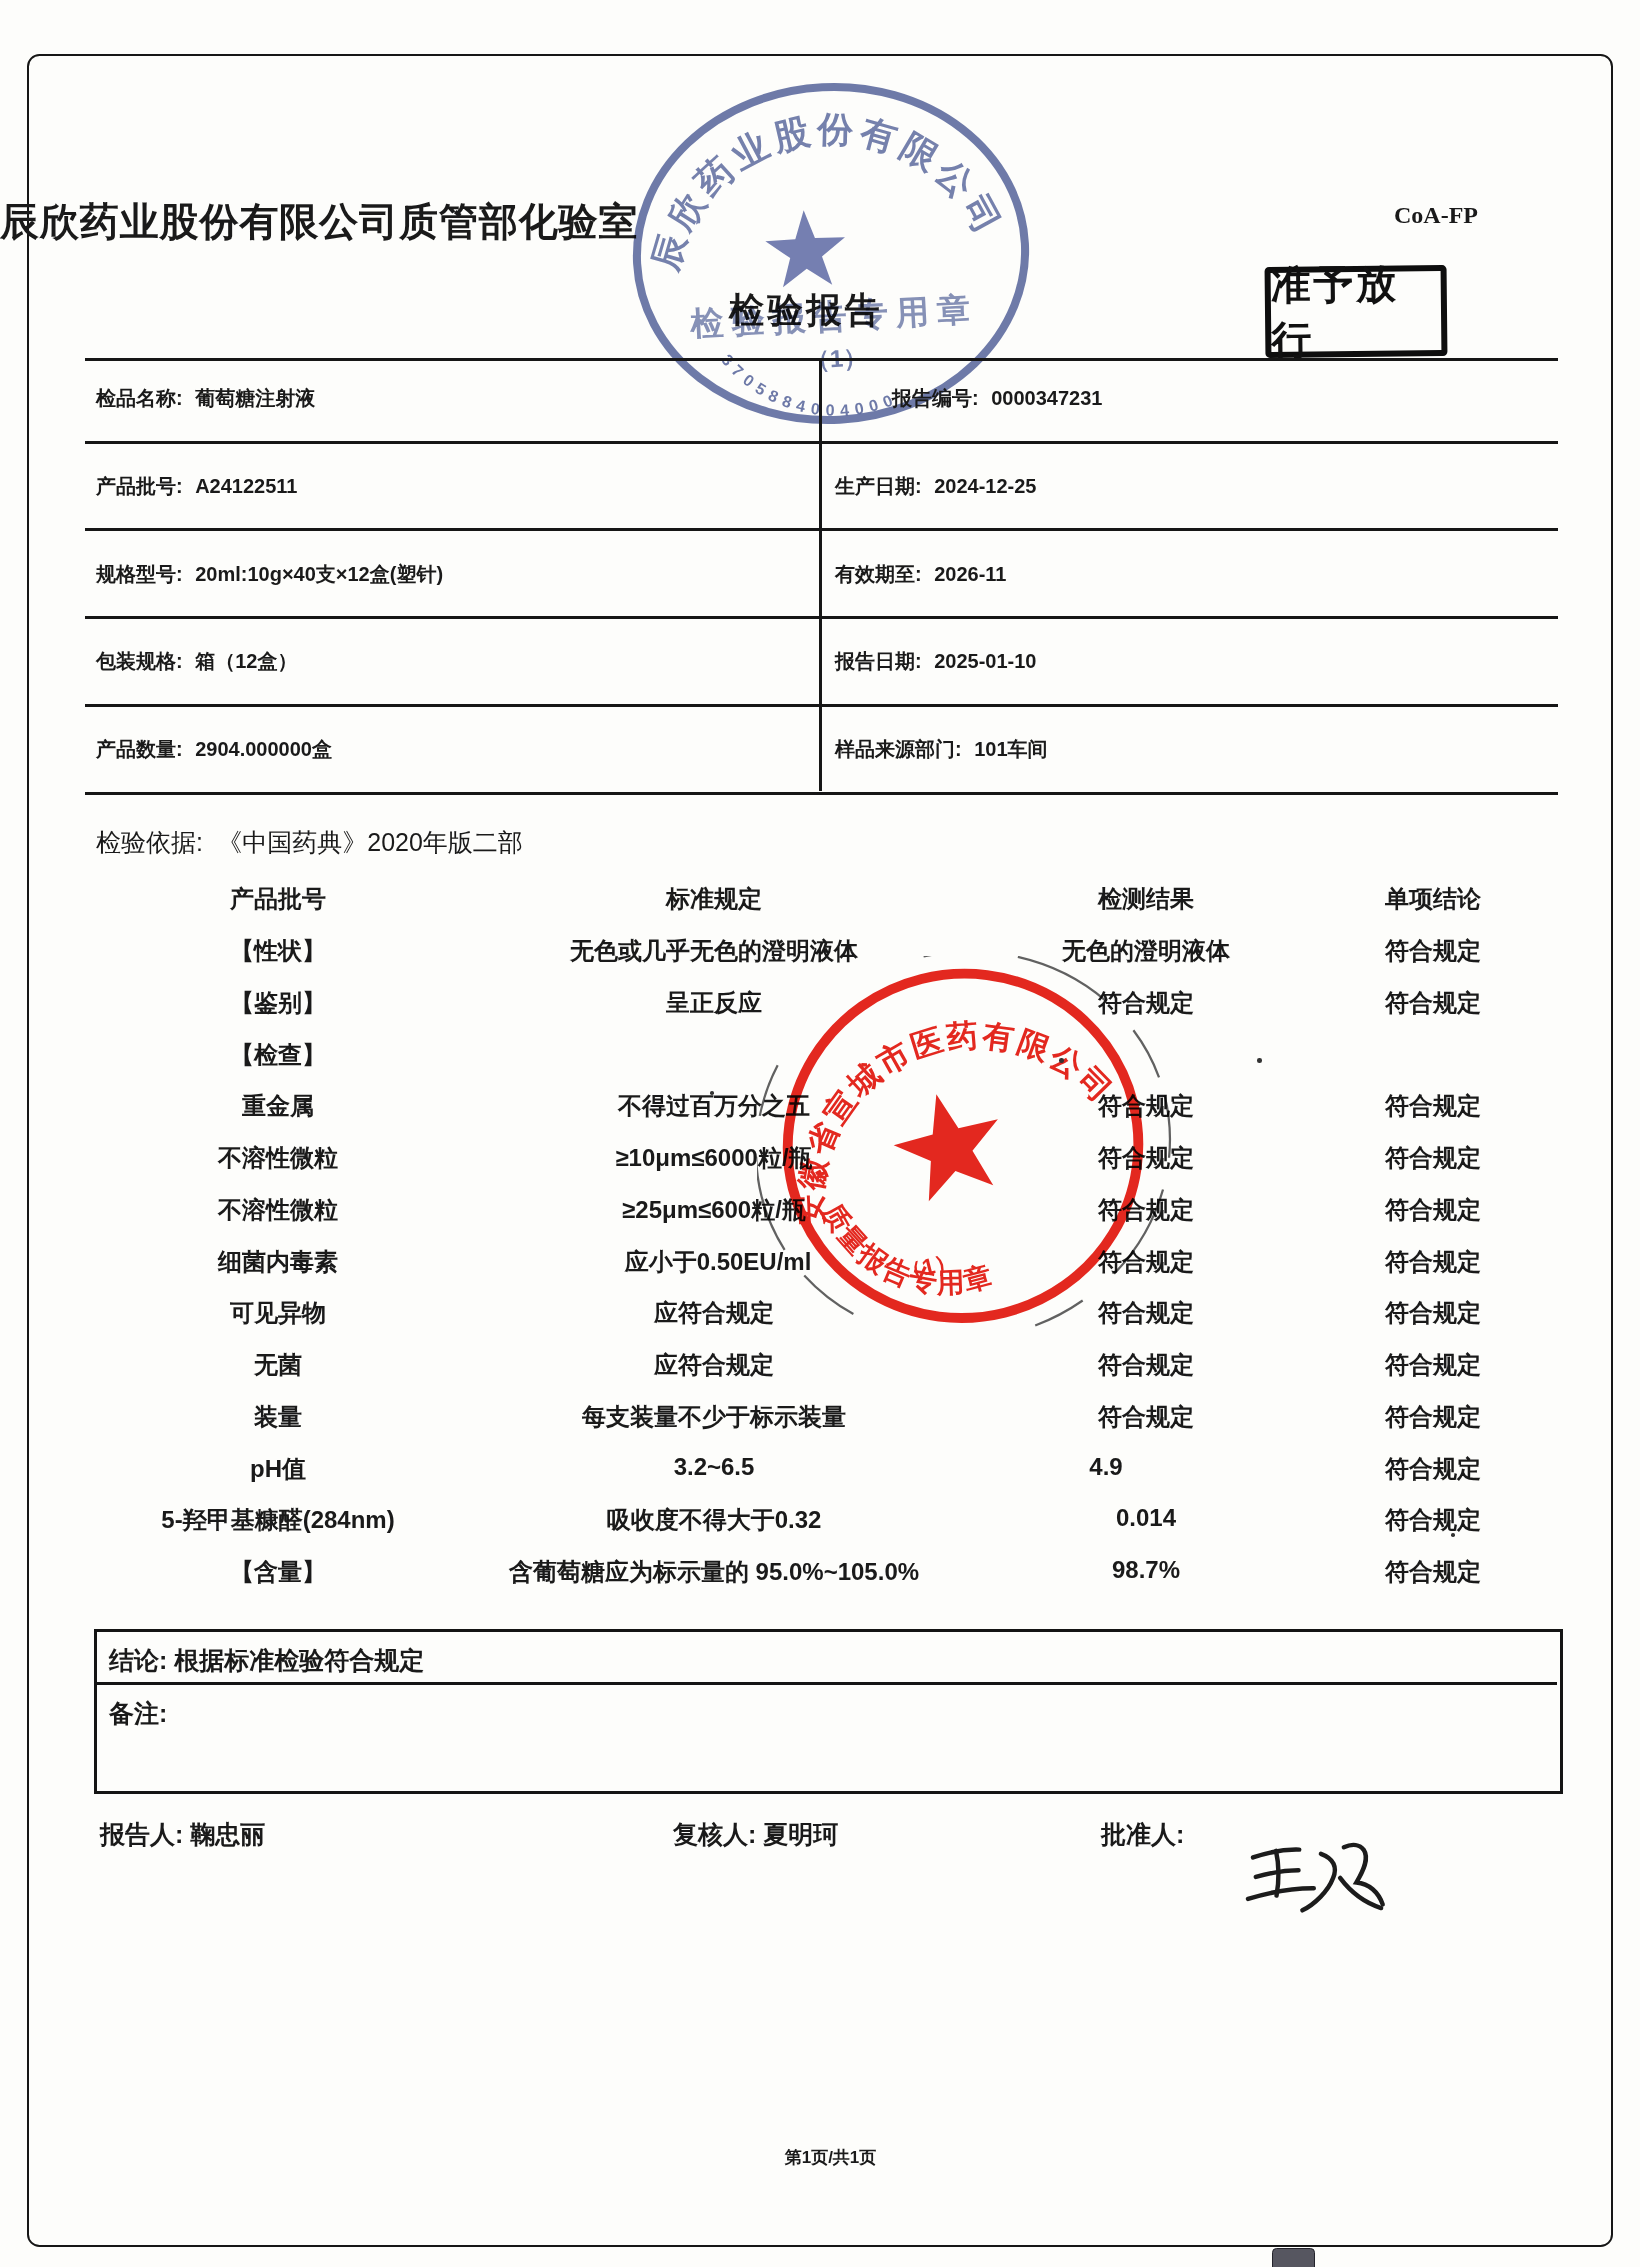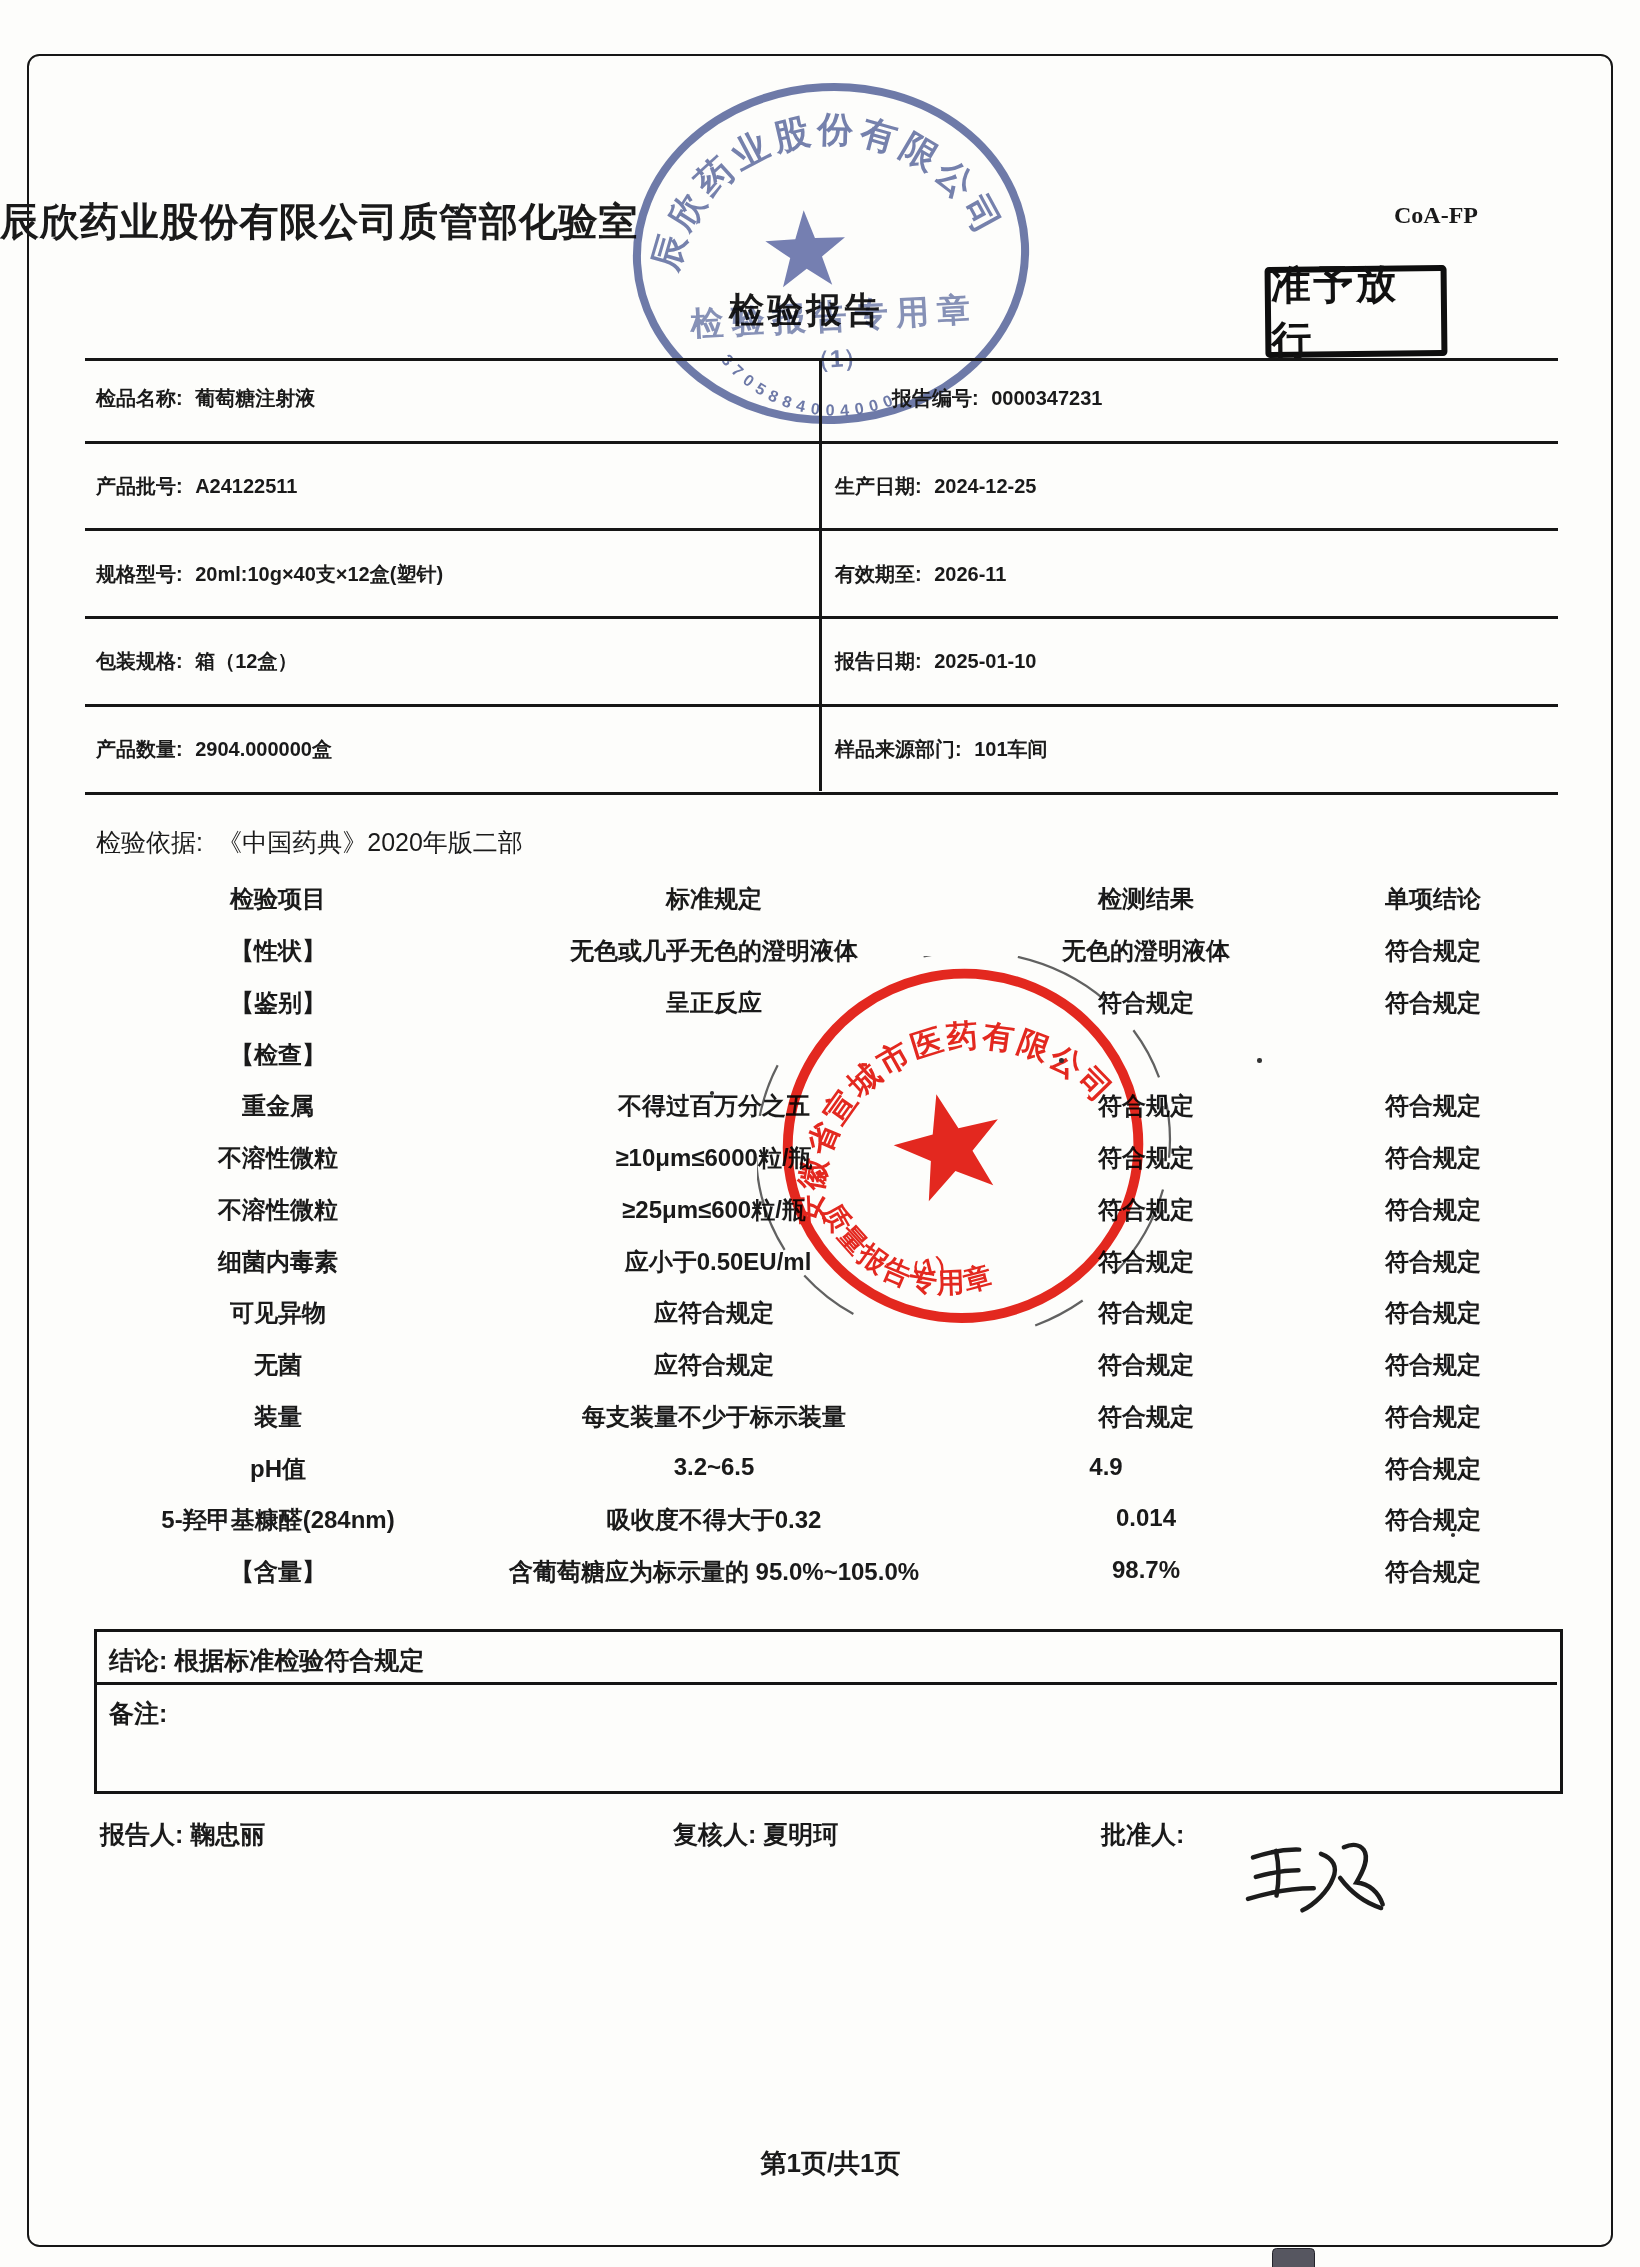--- a/index.html
+++ b/index.html
@@ -24,21 +24,21 @@
   .basis{position:absolute;left:96px;top:826px;font-size:25px;font-weight:400;}
   .basis .lbl{margin-right:14.3px;}
   .tt-cell{position:absolute;transform:translateX(-50%);font-size:24px;font-weight:700;
            white-space:nowrap;text-align:center;}
   .concl-box{position:absolute;left:94px;top:1629px;width:1463px;height:159px;
              border:3.6px solid #141414;}
   .concl-div{position:absolute;left:94px;top:1682px;width:1463px;height:2.7px;background:#141414;}
   .concl-text{position:absolute;left:109px;top:1644px;font-size:25px;font-weight:700;}
   .remark-text{position:absolute;left:109px;top:1697px;font-size:25px;font-weight:700;}
   .sig{position:absolute;font-size:25px;font-weight:700;white-space:nowrap;}
-  .footer{position:absolute;left:0;right:0;top:2146px;text-align:center;font-size:26px;font-weight:700;padding-left:20px;}
+  .footer{position:absolute;left:0;right:0;top:2146px;text-align:center;font-size:17px;font-weight:700;padding-left:20px;}
   .corner-tab{position:absolute;left:1272px;top:2248px;width:41px;height:19.7px;
               background:#565660;border:1.8px solid #23232b;border-radius:4.5px 4.5px 1.8px 1.8px;}
   .speck{position:absolute;background:#333;border-radius:50%;}
   .stamp{position:absolute;mix-blend-mode:multiply;}
   svg text{font-family:"Liberation Sans",sans-serif;}
 </style>
 </head>
 <body>
 
 <div class="page">
@@ -91,21 +91,21 @@
       <div class="info-cell" style="left: 835px; top: 648px;"><span class="lbl">报告日期:</span><span>2025-01-10</span></div>
       <div class="info-cell" style="left: 96px; top: 736px;"><span class="lbl">产品数量:</span><span>2904.000000盒</span></div>
       <div class="info-cell" style="left: 835px; top: 736px;"><span class="lbl">样品来源部门:</span><span>101车间</span></div>
     </div>
 
   <div class="basis">
     <span class="lbl">检验依据:</span><span>《中国药典》2020年版二部</span>
   </div>
 
   <div id="test-table">
-      <span class="tt-cell" style="left: 278px; top: 883px;">检验项目</span>
+      <span class="tt-cell" style="left: 278px; top: 883px;">产品批号</span>
       <span class="tt-cell" style="left: 714px; top: 883px;">标准规定</span>
       <span class="tt-cell" style="left: 1146px; top: 883px;">检测结果</span>
       <span class="tt-cell" style="left: 1433px; top: 883px;">单项结论</span>
       <span class="tt-cell" style="left: 278px; top: 935px;">【性状】</span>
       <span class="tt-cell" style="left: 714px; top: 935px;">无色或几乎无色的澄明液体</span>
       <span class="tt-cell" style="left: 1146px; top: 935px;">无色的澄明液体</span>
       <span class="tt-cell" style="left: 1433px; top: 935px;">符合规定</span>
       <span class="tt-cell" style="left: 278px; top: 987px;">【鉴别】</span>
       <span class="tt-cell" style="left: 714px; top: 987px;">呈正反应</span>
       <span class="tt-cell" style="left: 1146px; top: 987px;">符合规定</span>

